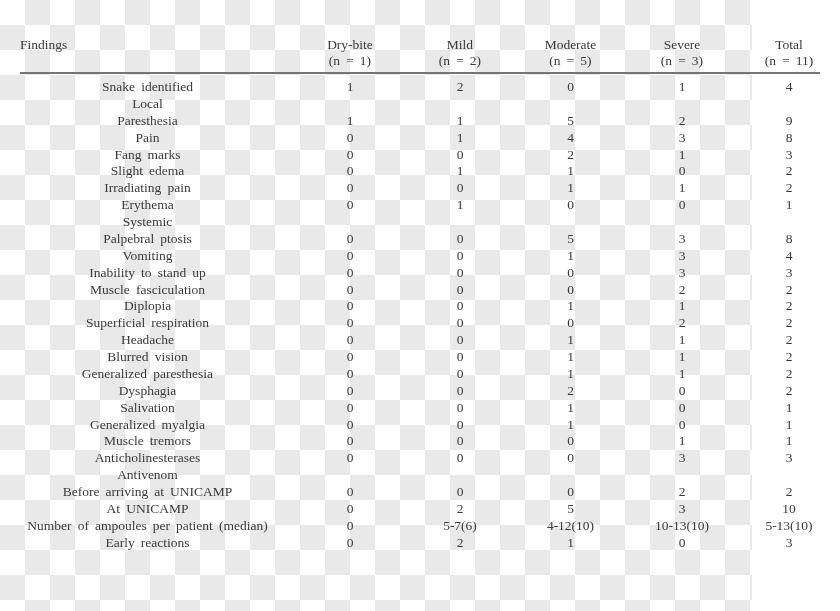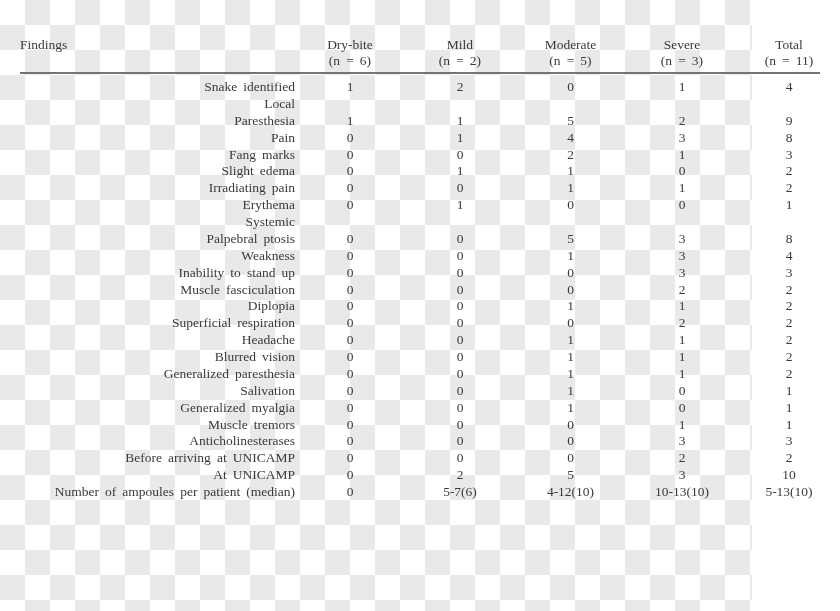--- a/index.html
+++ b/index.html
@@ -61,21 +61,21 @@
   }
   table.findings td {
     padding: 0;
     height: 16.87px;
     line-height: 16.87px;
     white-space: nowrap;
     overflow: visible;
   }
   td.lbl {
     padding-left: 20px;
-    text-align: right;
+    text-align: center;
   }
   td.lbl.ind {
   }
   td.val {
     text-align: center;
   }
 </style>
 </head>
 <body>
 
@@ -90,21 +90,21 @@
       <col style="width:102px">
     </colgroup>
     <thead>
       <tr>
         <th class="c-find">
           <span class="hline">Findings</span>
         </th>
 
       <th>
             <span class="hline">Dry-bite</span>
-            <span class="hline">(n = 6)</span>
+            <span class="hline">(n = 1)</span>
           </th>
           <th>
             <span class="hline">Mild</span>
             <span class="hline">(n = 2)</span>
           </th>
           <th>
             <span class="hline">Moderate</span>
             <span class="hline">(n = 5)</span>
           </th>
           <th>
@@ -193,21 +193,21 @@
         </tr>
         <tr>
           <td class="lbl ind">Palpebral ptosis</td>
           <td class="val">0</td>
           <td class="val">0</td>
           <td class="val">5</td>
           <td class="val">3</td>
           <td class="val">8</td>
         </tr>
         <tr>
-          <td class="lbl ind">Weakness</td>
+          <td class="lbl ind">Vomiting</td>
           <td class="val">0</td>
           <td class="val">0</td>
           <td class="val">1</td>
           <td class="val">3</td>
           <td class="val">4</td>
         </tr>
         <tr>
           <td class="lbl ind">Inability to stand up</td>
           <td class="val">0</td>
           <td class="val">0</td>
@@ -257,20 +257,28 @@
         </tr>
         <tr>
           <td class="lbl ind">Generalized paresthesia</td>
           <td class="val">0</td>
           <td class="val">0</td>
           <td class="val">1</td>
           <td class="val">1</td>
           <td class="val">2</td>
         </tr>
         <tr>
+          <td class="lbl ind">Dysphagia</td>
+          <td class="val">0</td>
+          <td class="val">0</td>
+          <td class="val">2</td>
+          <td class="val">0</td>
+          <td class="val">2</td>
+        </tr>
+        <tr>
           <td class="lbl ind">Salivation</td>
           <td class="val">0</td>
           <td class="val">0</td>
           <td class="val">1</td>
           <td class="val">0</td>
           <td class="val">1</td>
         </tr>
         <tr>
           <td class="lbl ind">Generalized myalgia</td>
           <td class="val">0</td>
@@ -287,20 +295,28 @@
           <td class="val">1</td>
           <td class="val">1</td>
         </tr>
         <tr>
           <td class="lbl">Anticholinesterases</td>
           <td class="val">0</td>
           <td class="val">0</td>
           <td class="val">0</td>
           <td class="val">3</td>
           <td class="val">3</td>
+        </tr>
+        <tr>
+          <td class="lbl">Antivenom</td>
+          <td class="val"></td>
+          <td class="val"></td>
+          <td class="val"></td>
+          <td class="val"></td>
+          <td class="val"></td>
         </tr>
         <tr>
           <td class="lbl ind">Before arriving at UNICAMP</td>
           <td class="val">0</td>
           <td class="val">0</td>
           <td class="val">0</td>
           <td class="val">2</td>
           <td class="val">2</td>
         </tr>
         <tr>
@@ -311,17 +327,25 @@
           <td class="val">3</td>
           <td class="val">10</td>
         </tr>
         <tr>
           <td class="lbl ind">Number of ampoules per patient (median)</td>
           <td class="val">0</td>
           <td class="val">5-7(6)</td>
           <td class="val">4-12(10)</td>
           <td class="val">10-13(10)</td>
           <td class="val">5-13(10)</td>
+        </tr>
+        <tr>
+          <td class="lbl ind">Early reactions</td>
+          <td class="val">0</td>
+          <td class="val">2</td>
+          <td class="val">1</td>
+          <td class="val">0</td>
+          <td class="val">3</td>
         </tr>
       </tbody>
   </table>
   <div class="header-rule"></div>
 </div>
 
 </body></html>

